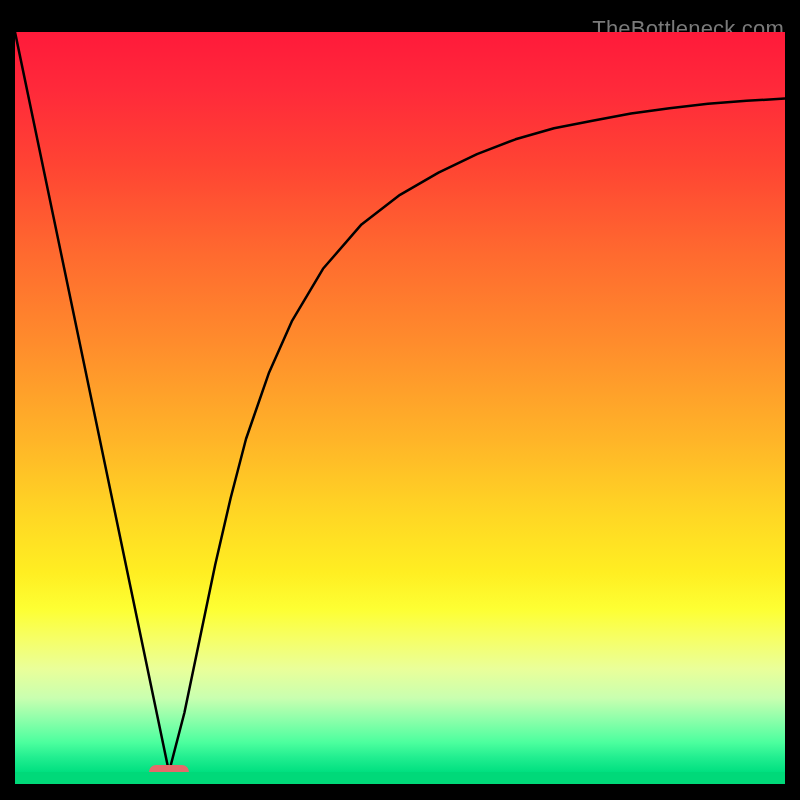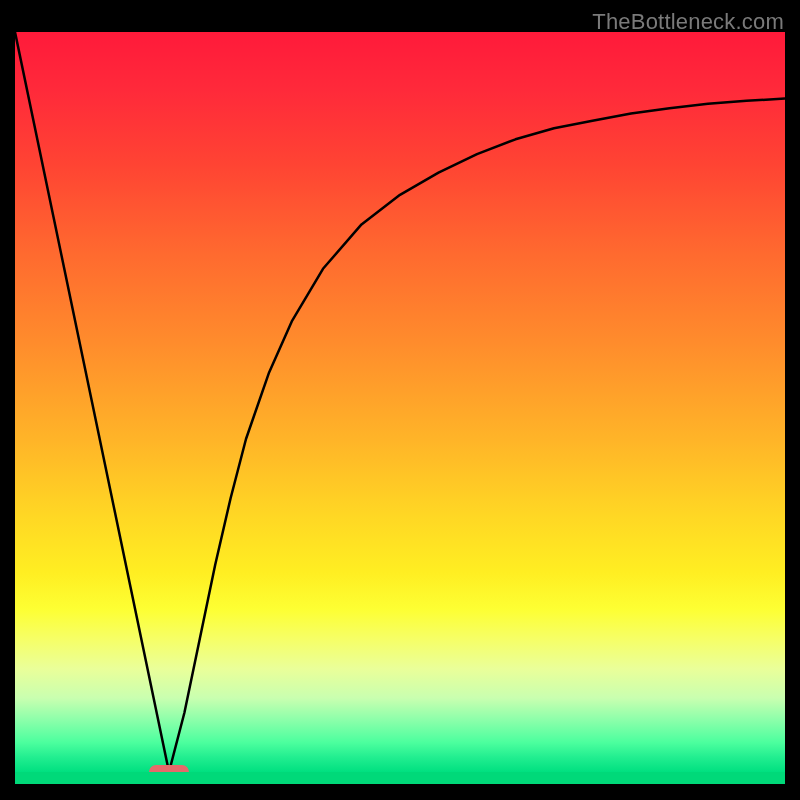--- a/index.html
+++ b/index.html
@@ -57,21 +57,21 @@
   }
   .green-strip {
     position: absolute;
     left: 15px;
     width: 770px;
     height: 12px;
     background: #00d979;
   }
   .watermark {
     position: absolute;
-    top: 9px;
+    top: 16px;
     right: 16px;
     color: #7a7a7a;
     font-size: 22px;
     font-weight: 500;
     letter-spacing: 0.2px;
   }
 </style>
 </head>
 <body>
 

